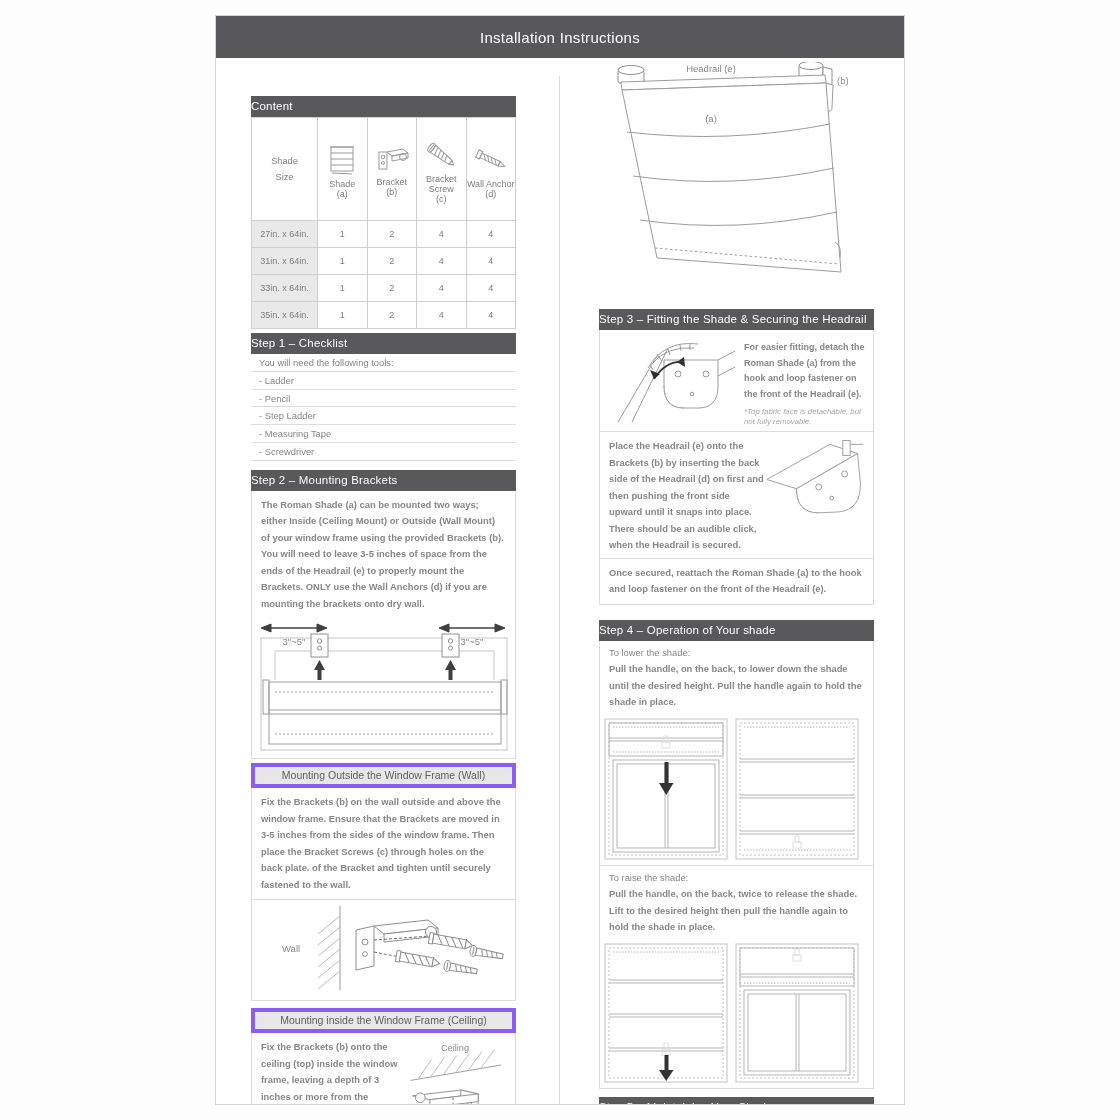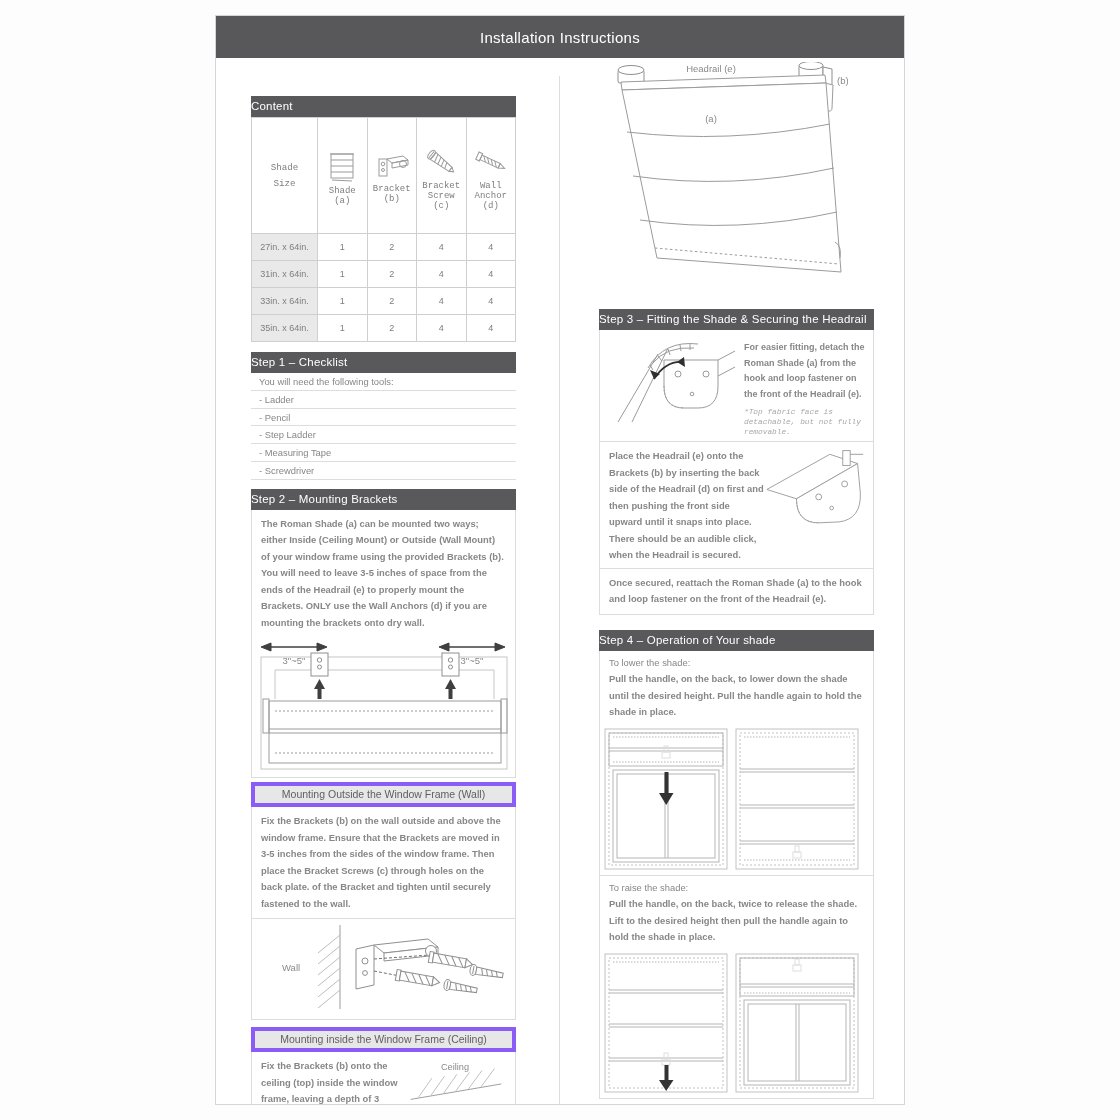--- a/index.html
+++ b/index.html
@@ -18,21 +18,21 @@
   .txt  { color:#878787; font-size:9.4px; line-height:16.5px;font-weight:bold; }
   .pad  { padding:6px 9px; }
   .note { color:#a8a8a8; font-size:7.8px; font-style:italic; line-height:10px; margin-top:5px; }
 
   
   table.ctable { width:100%; border-collapse:collapse; table-layout:fixed; }
   table.ctable td { border:1px solid #cfcfcf; font-size:9px; color:#7e7e7e; text-align:center; vertical-align:middle; }
   td.c-size { width:66px; }
   tr.data-row { height:27px; }
   tr.data-row td:first-child { background:#e9e9e9; }
-  .hdr-cell { height:116px;font-family:Liberation Mono, monospace; }
+  .hdr-cell { height:103px; }
   .hdr-cell .ic { display:block; margin:4px auto 2px; }
   .sizehdr { line-height:16px; font-size:9.2px; }
 
   
   .chk-row { border-bottom:1px solid #ddd; color:#878787; font-size:9.4px; height:17.8px; line-height:17.8px; padding-left:8px; text-align:left; }
 
   .flexrow { display:flex; }
   .diag-sep { border-top:1px solid #ddd; }
   svg text { font-family:"Liberation Sans", sans-serif; font-size:9.5px; fill:#8a8a8a; }
   .win-row { display:flex; gap:7px; padding:5px 4px; }
@@ -137,21 +137,21 @@
           <td>35in. x 64in.</td>
           <td>1</td>
           <td>2</td>
           <td>4</td>
           <td>4</td>
         </tr>
       </tbody>
         </table>
     </div>
 
-    <div style="margin-top:10px">
+    <div style="margin-top:4px">
       <div class="bar-dark">Step 1 – Checklist</div>
       <div class="chk-row">You will need the following tools:</div>
       <div class="chk-row">- Ladder</div>
       <div class="chk-row">- Pencil</div>
       <div class="chk-row">- Step Ladder</div>
       <div class="chk-row">- Measuring Tape</div>
       <div class="chk-row">- Screwdriver</div>
     </div>
 
     <div style="margin-top:9px">
@@ -363,21 +363,21 @@
             <path d="M58,52 Q58,74 78,74" fill="none" stroke="#9b9b9b" stroke-dasharray="1.5,2"></path>
             <circle cx="72" cy="40" r="3" fill="none" stroke="#9b9b9b"></circle>
               <circle cx="100" cy="40" r="3" fill="none" stroke="#9b9b9b"></circle>
             <circle cx="86" cy="60" r="1.8" fill="none" stroke="#9b9b9b"></circle>
             <path d="M48,45 Q60,26 78,28" fill="none" stroke="#2f2f2f" stroke-width="1.8"></path>
             <polygon points="48,45 44,36 54,40" fill="#2f2f2f"></polygon>
             <polygon points="78,28 70,23 71,33" fill="#2f2f2f" transform="rotate(180 74.5 28)"></polygon>
           </svg>
           <div style="padding:6px 2px 0 8px;">
             <div class="txt" style="width:126px; font-size:9px; line-height:15.5px;">For easier fitting, detach the Roman Shade (a) from the hook and loop fastener on the front of the Headrail (e).</div>
-            <div class="note" style="width:126px;font-family:Liberation Mono, monospace;">*Top fabric face is detachable, but not fully removable.</div>
+            <div class="note" style="width:126px;">*Top fabric face is detachable, but not fully removable.</div>
           </div>
         </div>
         <div class="flexrow diag-sep" style="padding:6px 6px 4px 9px;">
           <div class="txt" style="width:156px;">Place the Headrail (e) onto the Brackets (b) by inserting the back side of the Headrail (d) on first and then pushing the front side upward until it snaps into place. There should be an audible click, when the Headrail is secured.</div>
           <svg width="100" height="108" viewBox="0 0 108 115" style="flex:none;">
             <g fill="#fff" stroke="#9b9b9b">
               <polygon points="2,44 70,6 100,16 34,54"></polygon>
               <rect x="84" y="2" width="8" height="16"></rect>
                 <line x1="92" y1="6" x2="106" y2="6"></line>
               <path d="M34,54 L100,16 L103,48 Q104,76 80,79 L58,80 Q34,80 34,54 Z"></path>

